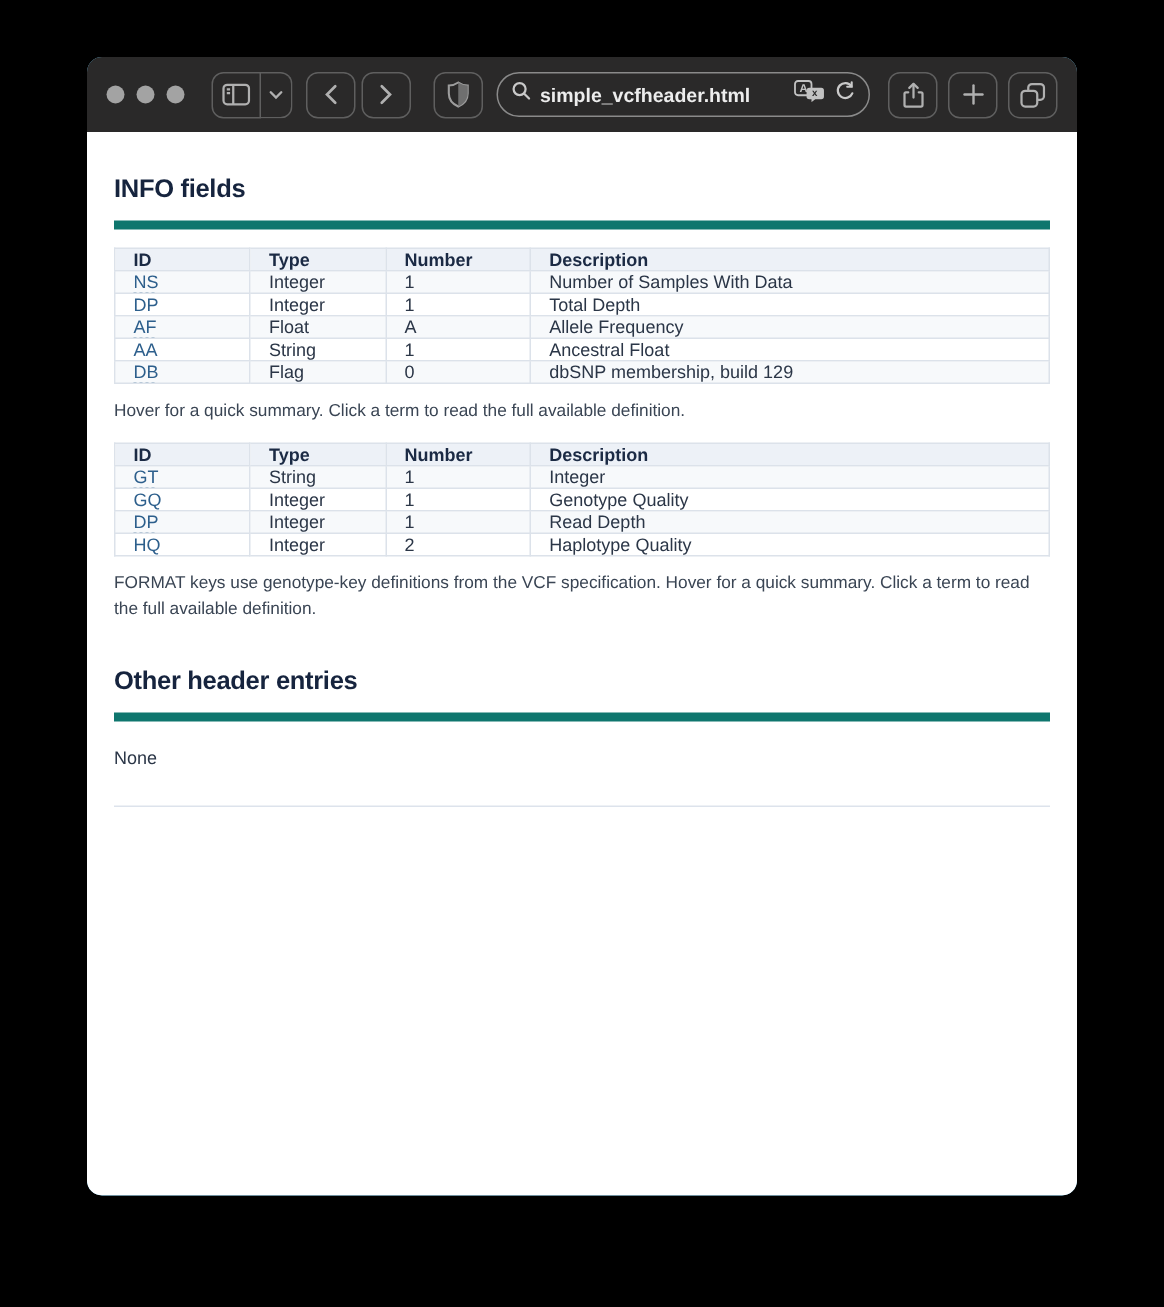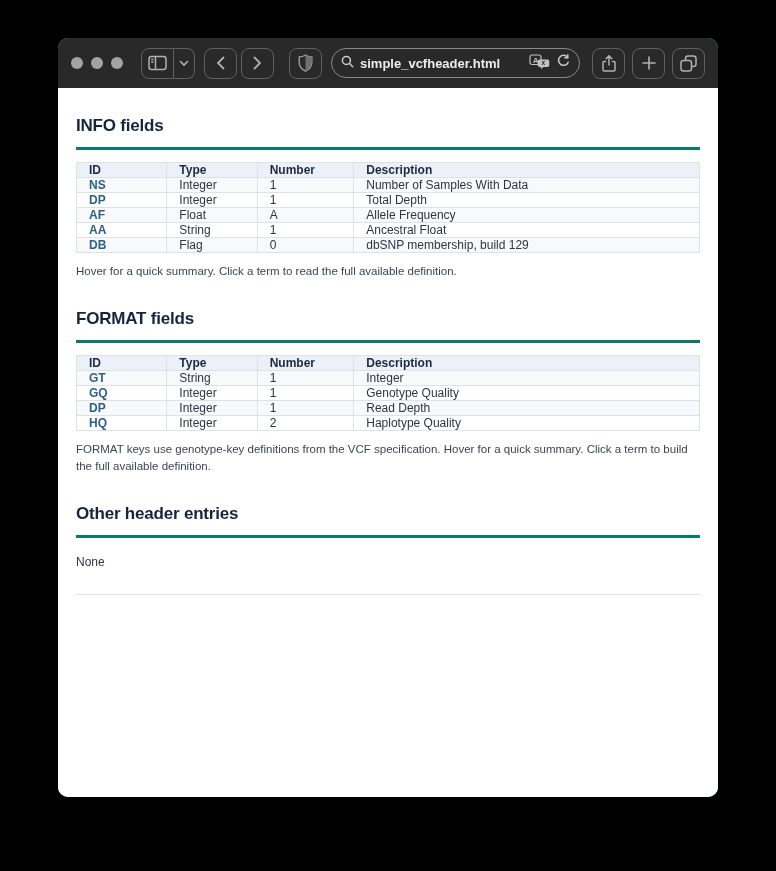--- a/index.html
+++ b/index.html
@@ -62,21 +62,21 @@
   .content {
     height: 709px; background: #ffffff;
     padding: 28px 18px 0; box-sizing: border-box;
     overflow: hidden;
     color: #2b3647;
   }
   h2.section-title {
     font-size: 17px; font-weight: 700; color: #16243e;
     letter-spacing: -0.2px;
     margin: 0; padding: 0 0 11px 0;
-    border-bottom: 3px solid #0f766e;
+    border-bottom: 6px solid #0f766e;
   }
   h2.section-title.spaced { margin-top: 29px; }
 
   table.fields {
     width: 100%; border-collapse: collapse;
     margin-top: 12px;
     font-size: 12px; color: #2b3647;
     table-layout: fixed;
   }
   table.fields th, table.fields td {
@@ -86,21 +86,21 @@
   }
   table.fields thead th {
     background: #edf1f7; color: #1b2a44; font-weight: 700;
   }
   table.fields tbody tr:nth-child(odd) { background: #f7f9fb; }
   table.fields tbody tr:nth-child(even) { background: #ffffff; }
   col.c-id { width: 14.5%; } col.c-type { width: 14.5%; }
   col.c-num { width: 15.5%; } col.c-desc { width: 55.5%; }
 
   a.term {
-    color: #2d5f8c; font-weight: 700;
+    color: #2d5f8c; font-weight: 400;
     text-decoration: underline dotted;
     text-decoration-thickness: 1.5px;
     text-underline-offset: 3px;
     cursor: pointer;
   }
 
   p.note {
     font-size: 11.5px; color: #3a4554;
     line-height: 17px; margin: 10px 0 0;
   }
@@ -273,21 +273,20 @@
             <td><a class="term">DB</a></td>
             <td>Flag</td>
             <td>0</td>
             <td>dbSNP membership, build 129</td>
           </tr>
         </tbody>
       </table>
 
       <p class="note">Hover for a quick summary. Click a term to read the full available definition.</p>
 
-      <h2 class="section-title spaced">FORMAT fields</h2>
 
       <table class="fields">
         <colgroup>
             <col class="c-id">
             <col class="c-type">
             <col class="c-num">
             <col class="c-desc">
           </colgroup>
         <thead>
           <tr>
@@ -318,21 +317,21 @@
           </tr>
           <tr>
             <td><a class="term">HQ</a></td>
             <td>Integer</td>
             <td>2</td>
             <td>Haplotype Quality</td>
           </tr>
         </tbody>
       </table>
 
-      <p class="note">FORMAT keys use genotype-key definitions from the VCF specification. Hover for a quick summary. Click a term to build the full available definition.</p>
+      <p class="note">FORMAT keys use genotype-key definitions from the VCF specification. Hover for a quick summary. Click a term to read the full available definition.</p>
 
       <h2 class="section-title spaced">Other header entries</h2>
       <p class="none-text">None</p>
 
       <hr class="footer-rule">
 
     </div>
   </div>
 </div>
 

